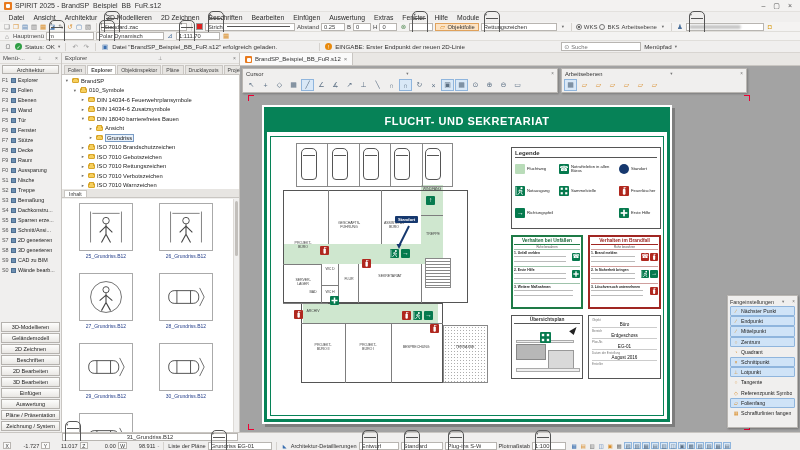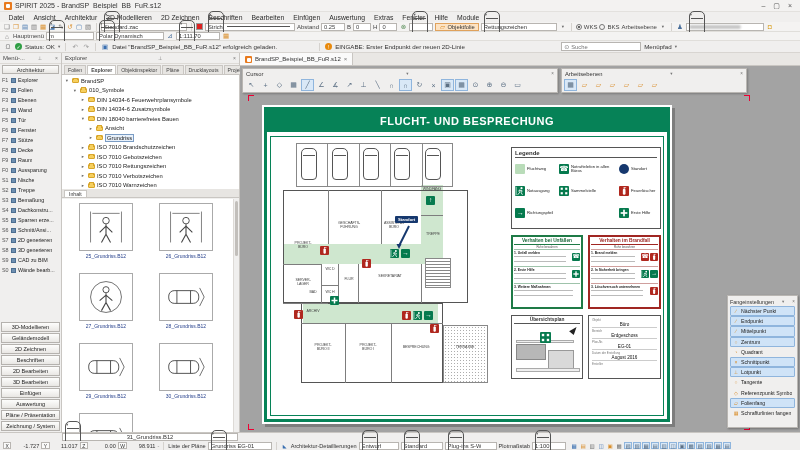--- a/index.html
+++ b/index.html
@@ -652,21 +652,21 @@
     </div>
 
     <span class="redmark" style="left:8px;top:42px;"></span>
     <span class="redmark" style="left:504px;top:42px;transform:scaleX(-1);"></span>
     <span class="redmark" style="left:8px;top:371px;transform:scaleY(-1);"></span>
     <span class="redmark" style="left:504px;top:371px;transform:scale(-1);"></span>
 
     <div class="sheet">
       <div class="frame"></div>
       <div class="band">
-        <span>FLUCHT- UND BESPRECHUNG</span>
+        <span>FLUCHT- UND SEKRETARIAT</span>
         </div>
       <div class="content">
 
         <div class="plan" id="floorplan">
             <div class="pl gard" style="left: 195px; top: 73px; width: 36px; height: 100px;"></div>
             <div class="pl terr" style="left: 170px; top: 185px; width: 45px; height: 58px;"></div>
             <div class="pl corr" style="left: 10px; top: 104px; width: 138px; height: 20px;"></div>
             <div class="pl corr" style="left: 148px; top: 45px; width: 22px; height: 79px;"></div>
             <div class="pl corr" style="left: 30px; top: 163px; width: 135px; height: 20px;"></div>
             <div class="pl parking" style="left: 23px; top: 3px; width: 157px; height: 44px;"></div>

